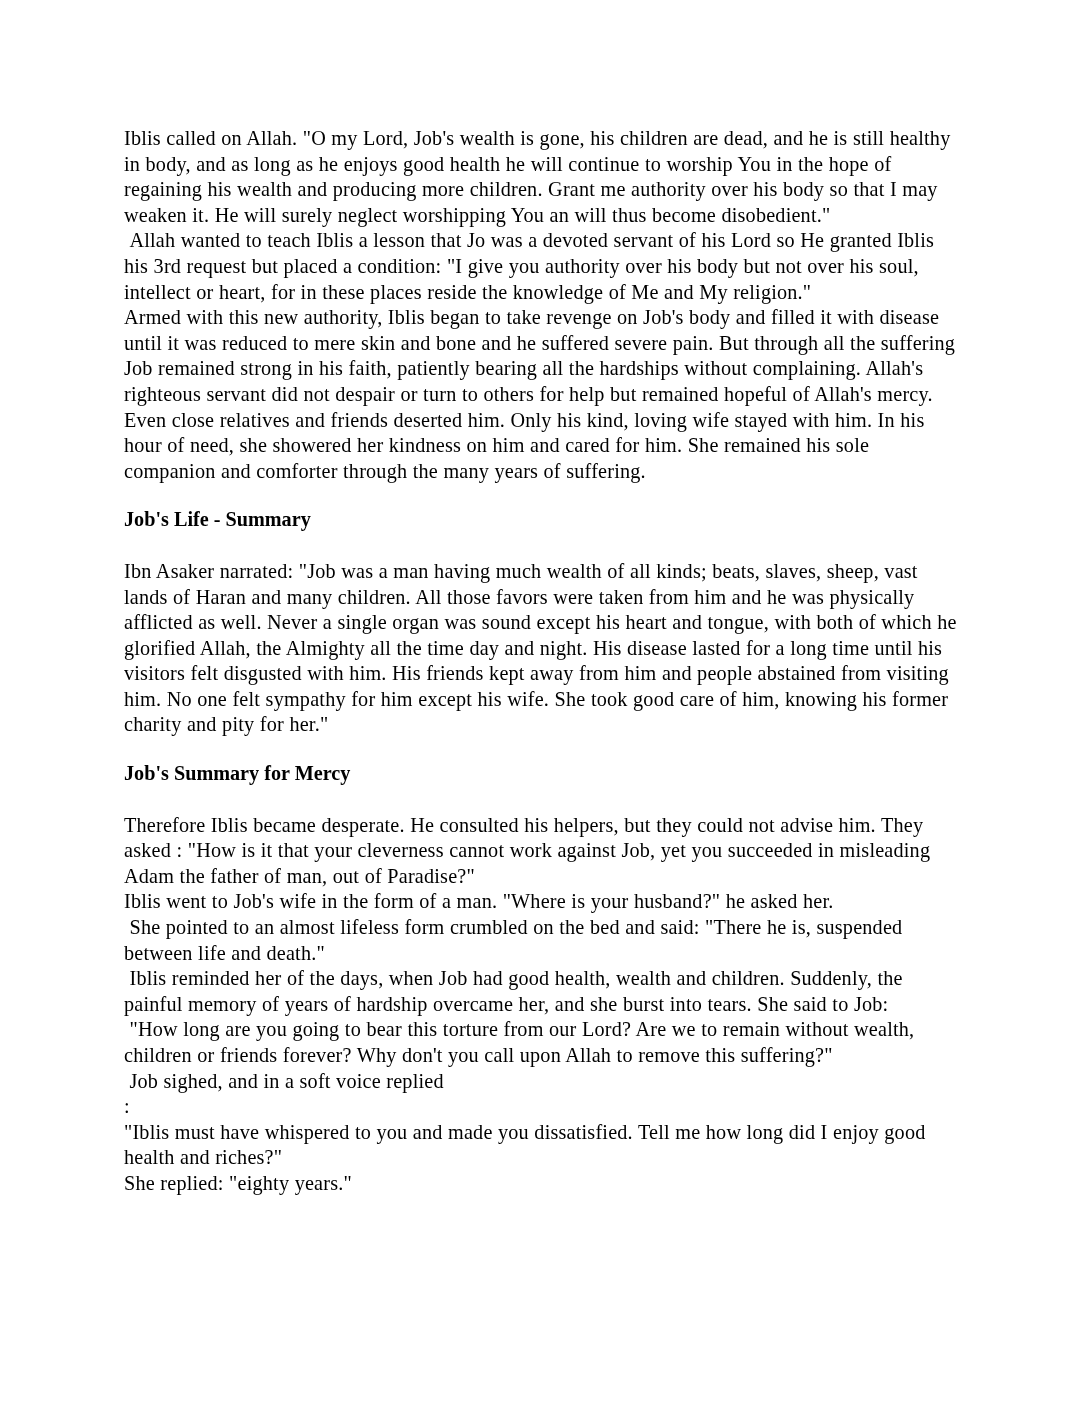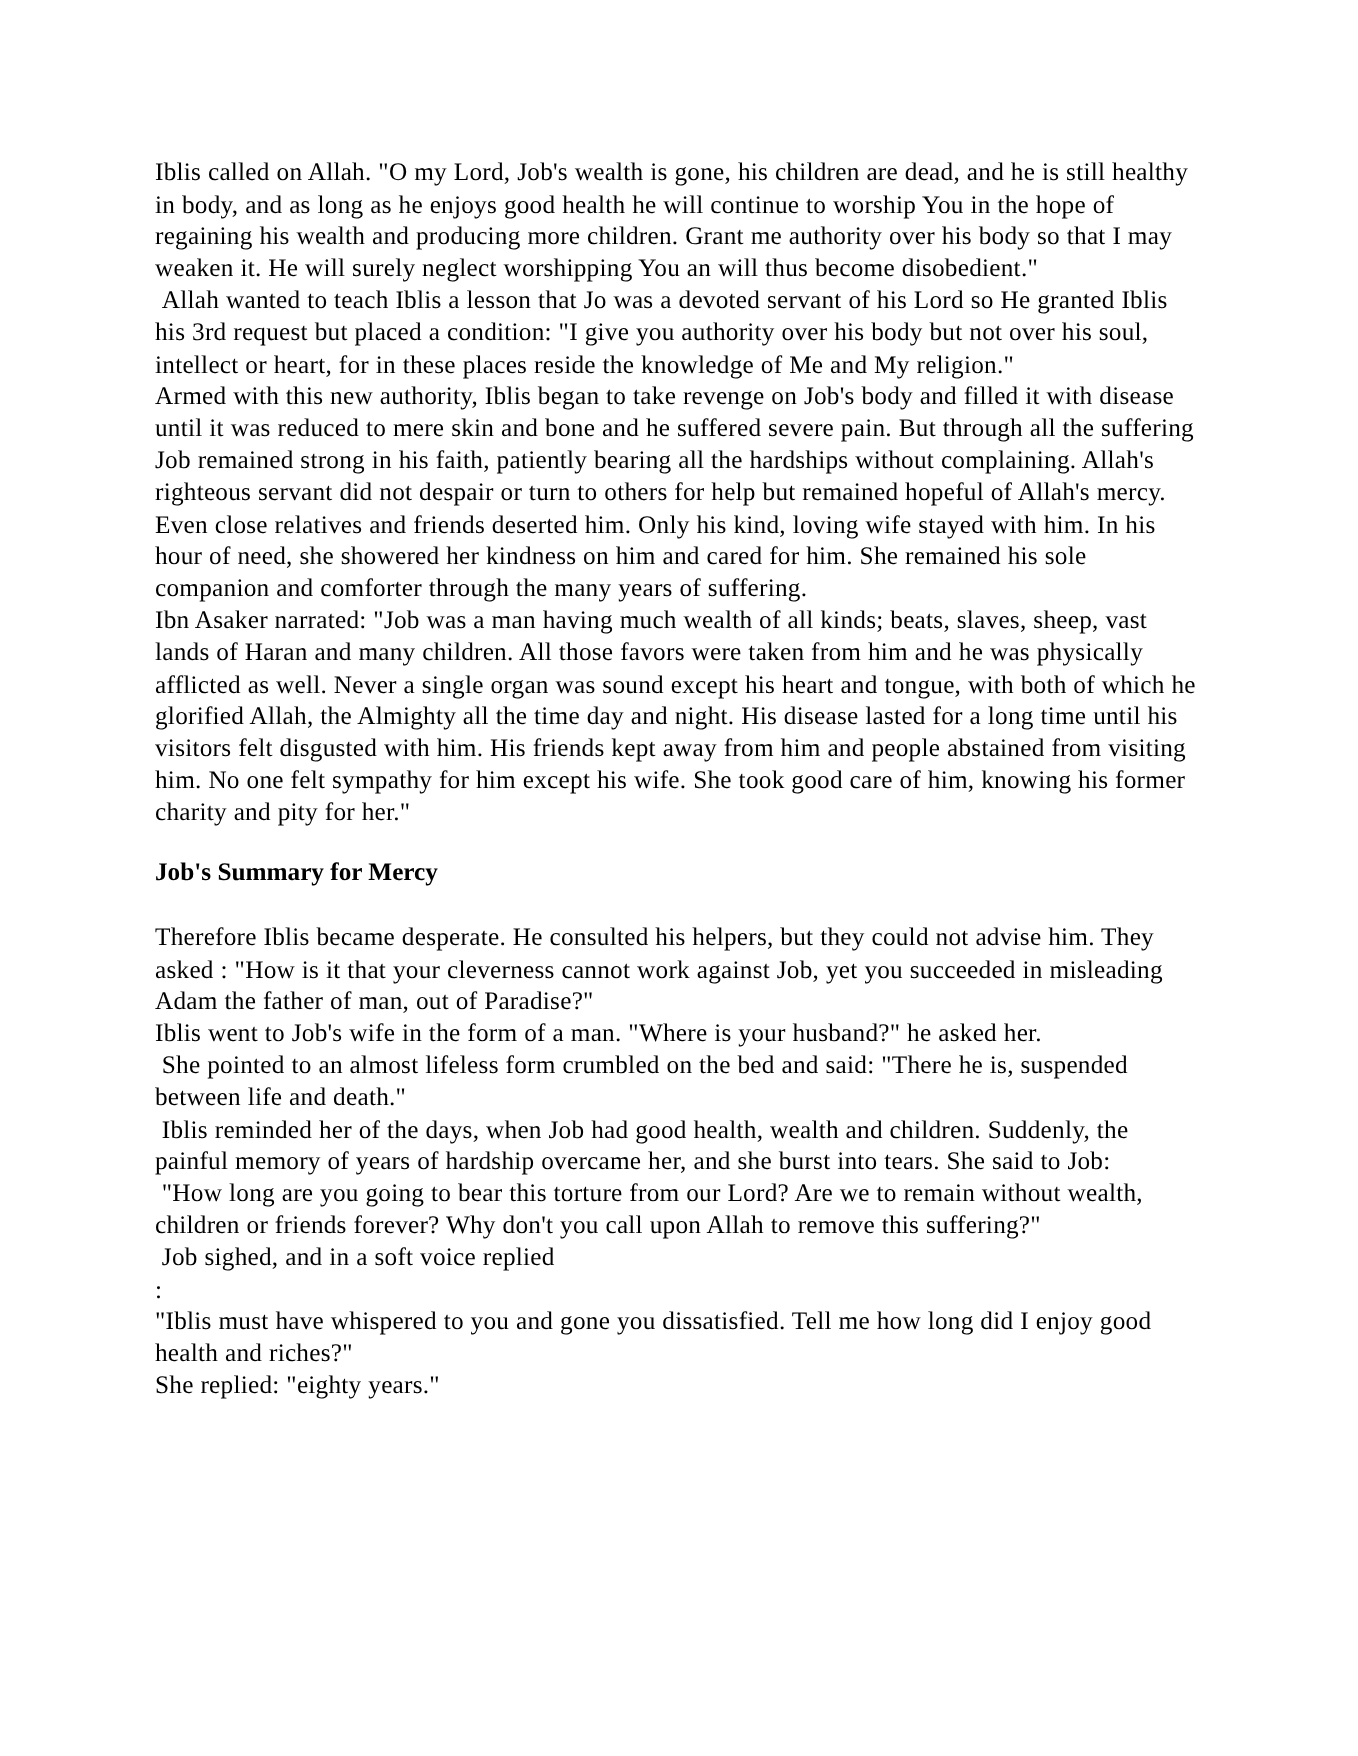--- a/index.html
+++ b/index.html
@@ -59,32 +59,33 @@
 </head>
 <body>
 
 <div class="page">
   <div class="content">
 
     <p class="para">Iblis called on Allah. "O my Lord, Job's wealth is gone, his children are dead, and he is still healthy in body, and as long as he enjoys good health he will continue to worship You in the hope of regaining his wealth and producing more children. Grant me authority over his body so that I may weaken it. He will surely neglect worshipping You an will thus become disobedient."
  Allah wanted to teach Iblis a lesson that Jo was a devoted servant of his Lord so He granted Iblis his 3rd request but placed a condition: "I give you authority over his body but not over his soul, intellect or heart, for in these places reside the knowledge of Me and My religion."
 Armed with this new authority, Iblis began to take revenge on Job's body and filled it with disease until it was reduced to mere skin and bone and he suffered severe pain. But through all the suffering Job remained strong in his faith, patiently bearing all the hardships without complaining. Allah's righteous servant did not despair or turn to others for help but remained hopeful of Allah's mercy. Even close relatives and friends deserted him. Only his kind, loving wife stayed with him. In his hour of need, she showered her kindness on him and cared for him. She remained his sole companion and comforter through the many years of suffering.</p>
 
+    <h2 class="heading gap-heading">Job's Life - Summary</h2>
 
     <p class="para gap-after-heading">Ibn Asaker narrated: "Job was a man having much wealth of all kinds; beats, slaves, sheep, vast lands of Haran and many children. All those favors were taken from him and he was physically afflicted as well. Never a single organ was sound except his heart and tongue, with both of which he glorified Allah, the Almighty all the time day and night. His disease lasted for a long time until his visitors felt disgusted with him. His friends kept away from him and people abstained from visiting him. No one felt sympathy for him except his wife. She took good care of him, knowing his former charity and pity for her."</p>
 
     <h2 class="heading gap-heading">Job's Summary for Mercy</h2>
 
     <p class="para gap-after-heading">Therefore Iblis became desperate. He consulted his helpers, but they could not advise him. They asked : "How is it that your cleverness cannot work against Job, yet you succeeded in misleading Adam the father of man, out of Paradise?"
 Iblis went to Job's wife in the form of a man. "Where is your husband?" he asked her.
  She pointed to an almost lifeless form crumbled on the bed and said: "There he is, suspended between life and death."
  Iblis reminded her of the days, when Job had good health, wealth and children. Suddenly, the painful memory of years of hardship overcame her, and she burst into tears. She said to Job:</p>
 
     <p class="para gap-block"> "How long are you going to bear this torture from our Lord? Are we to remain without wealth, children or friends forever? Why don't you call upon Allah to remove this suffering?"</p>
 
     <p class="para gap-block"> Job sighed, and in a soft voice replied
 :
-"Iblis must have whispered to you and gone you dissatisfied. Tell me how long did I enjoy good health and riches?"</p>
+"Iblis must have whispered to you and made you dissatisfied. Tell me how long did I enjoy good health and riches?"</p>
 
     <p class="para gap-block">She replied: "eighty years."</p>
 
   </div>
 </div>
 
 </body></html>

